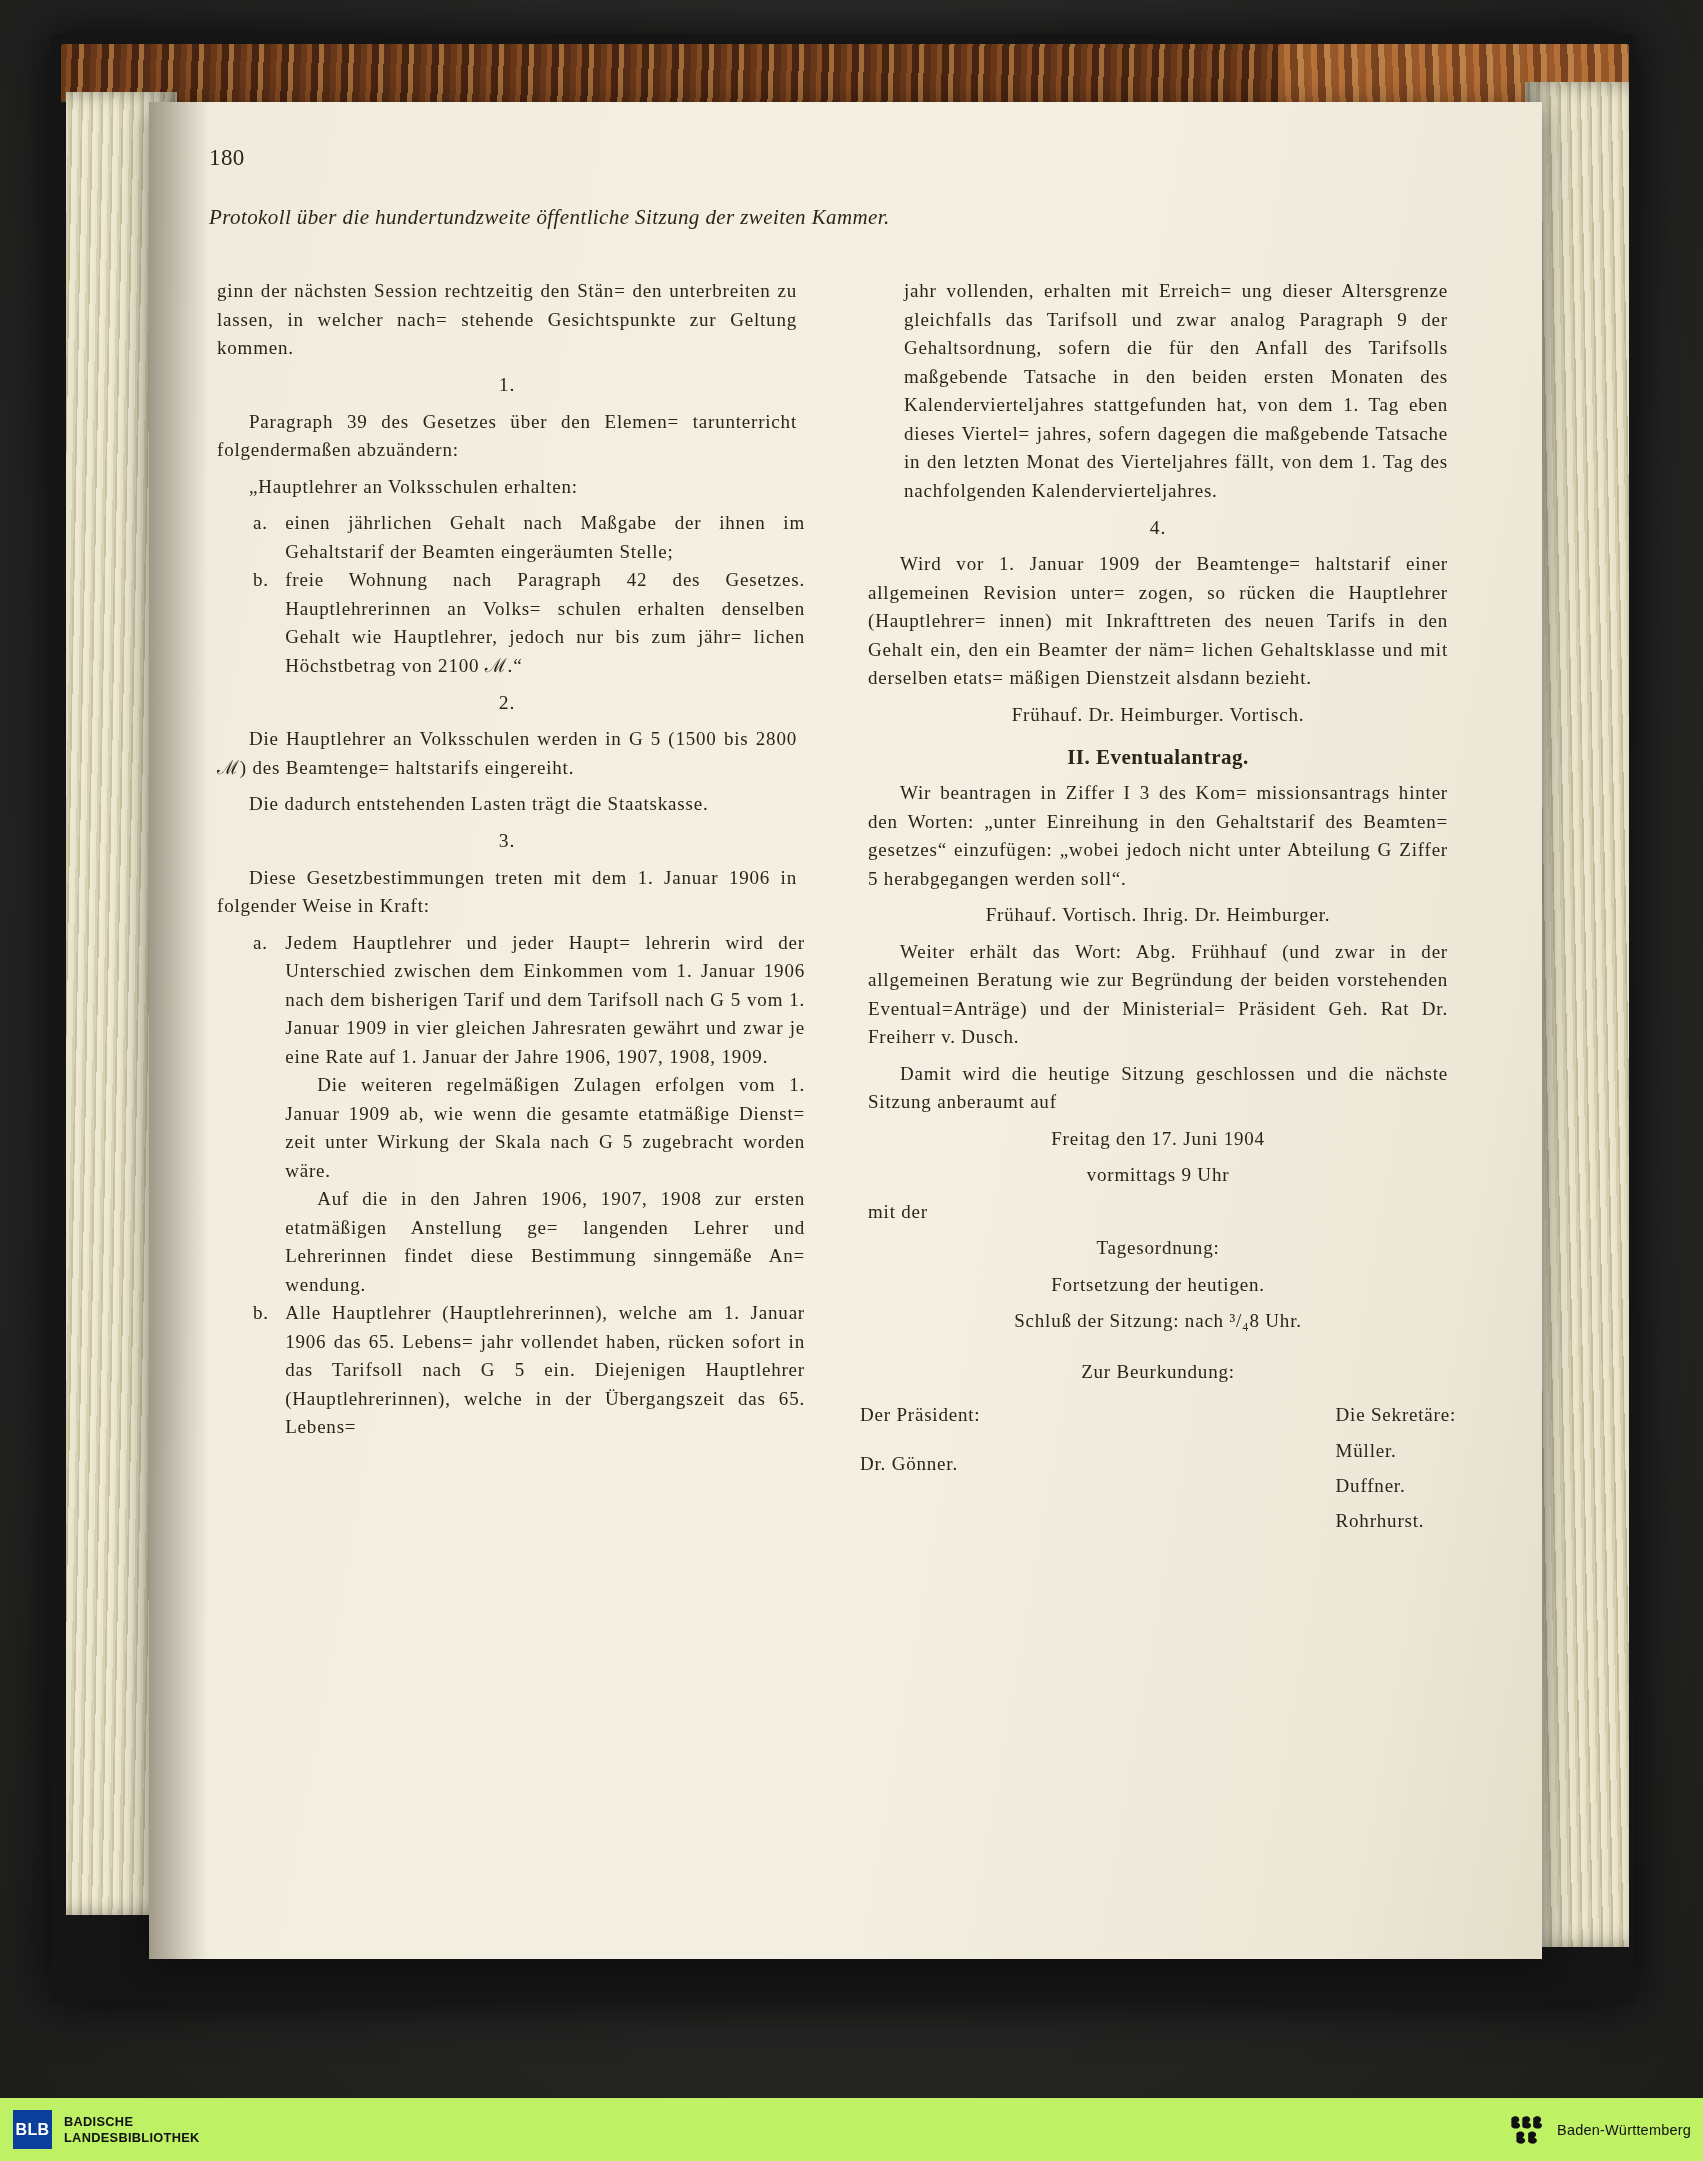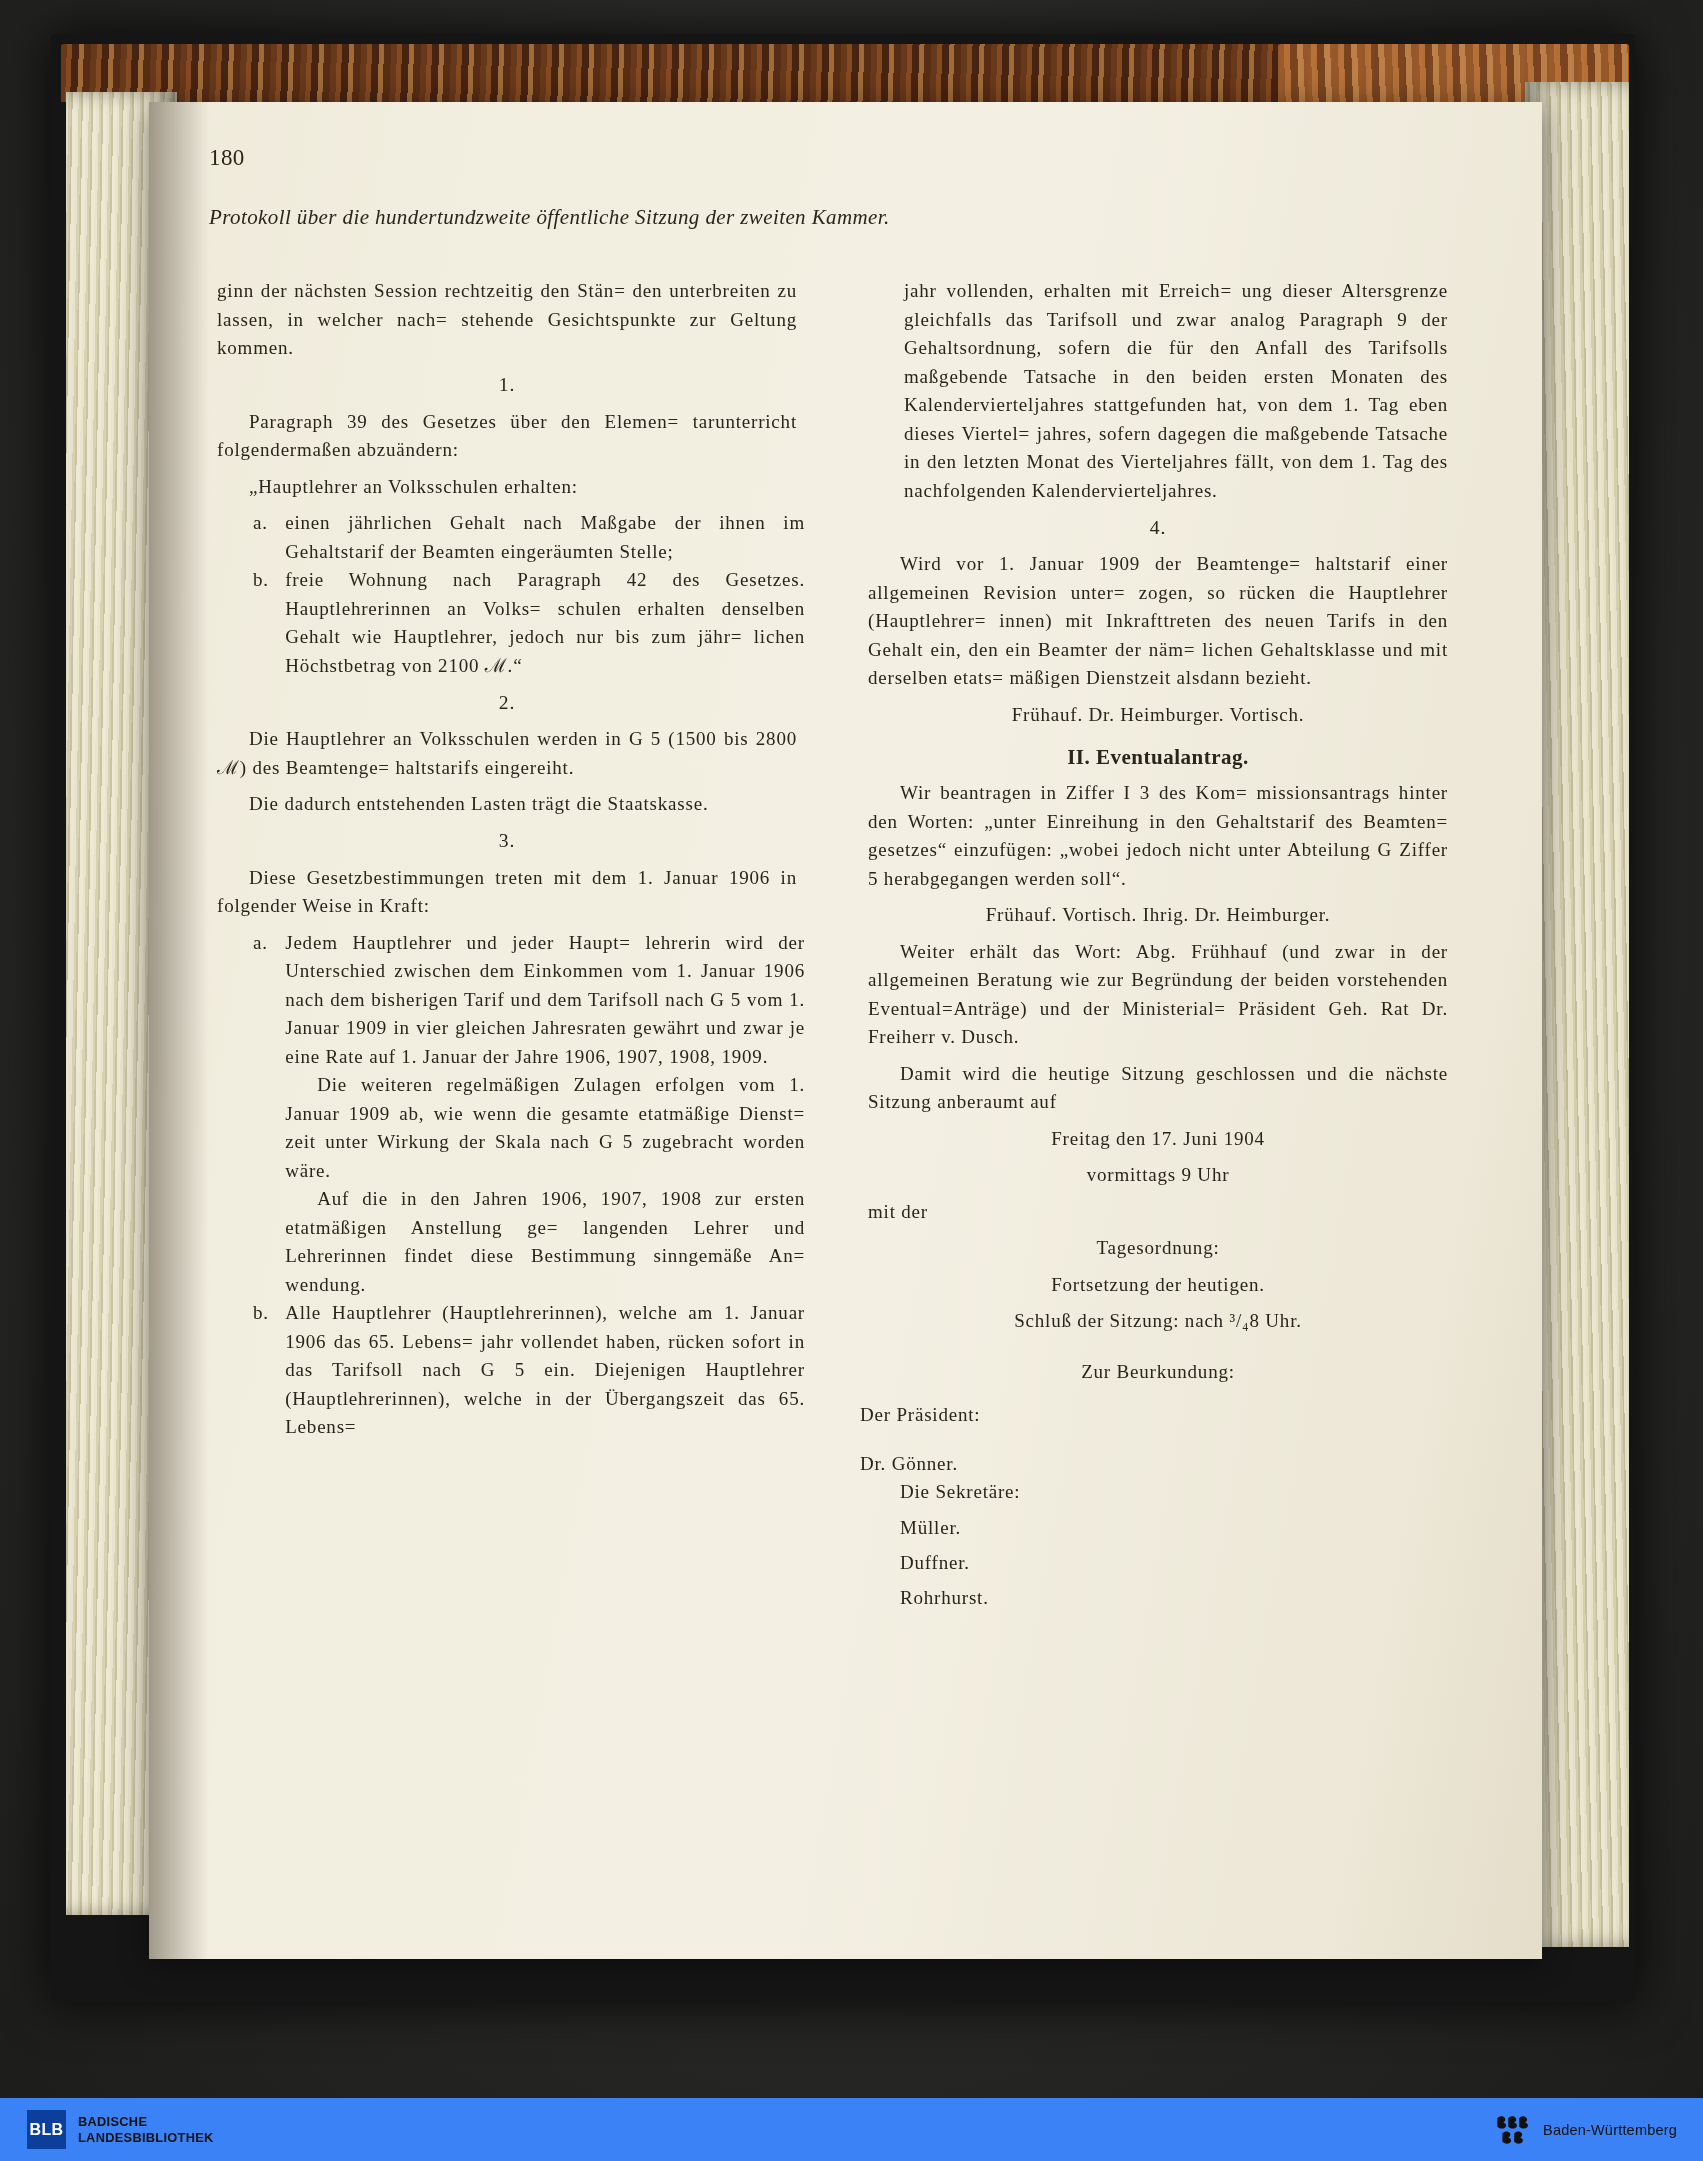--- a/index.html
+++ b/index.html
@@ -171,37 +171,36 @@
     gap: 10.2px;
     margin-left: 44px;
   }
   .item .lbl { width: 22px; flex: none; }
   .item .bdy { flex: 1; text-align: justify; }
   .sig { text-align: center; margin-top: 5.1px; }
   .sign-block {
     display: flex;
     justify-content: space-between;
     margin-top: 15.3px;
-    flex-direction: column;
   }
   .sign-right { text-align: left; }
   .sign-right div { margin-bottom: 6.8px; margin-left: 40px; }
 
   
   .footer {
     position: absolute;
     left: 0;
     bottom: 0;
     width: 1704px;
     height: 63px;
-    background: #3b82f6;
+    background: #bef264;
     display: flex;
     align-items: center;
     justify-content: space-between;
-    padding: 0 27px;
+    padding: 0 13px;
     box-sizing: border-box;
     font-family: "Liberation Sans", sans-serif;
   }
   .footer-left { display: flex; align-items: center; gap: 12px; }
   .blb-logo {
     width: 39px; height: 39px;
     background: #0b3f9b;
     color: #fff;
     font-size: 16px;
     font-weight: bold;

